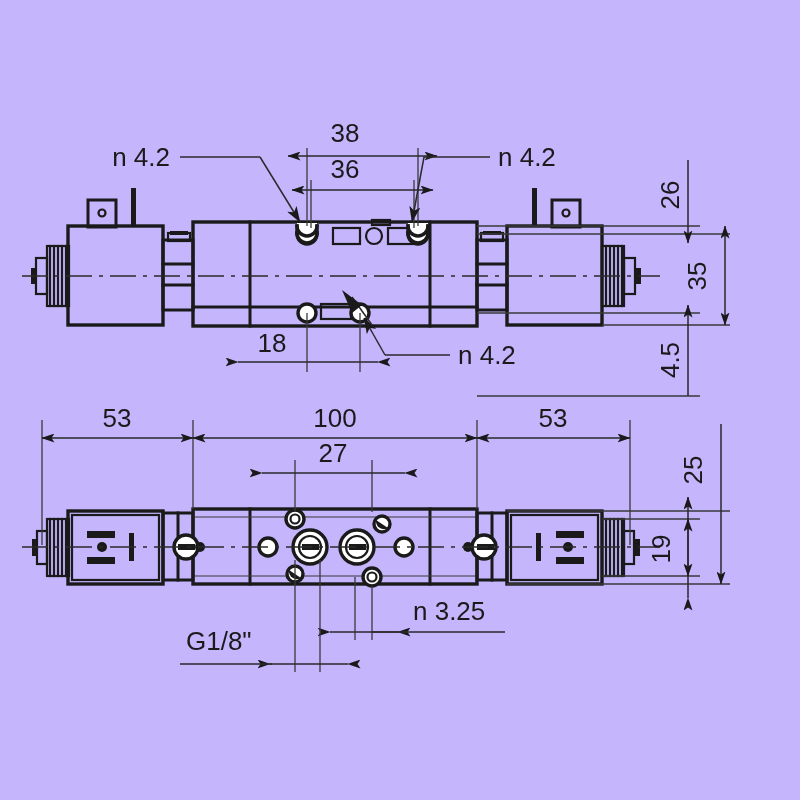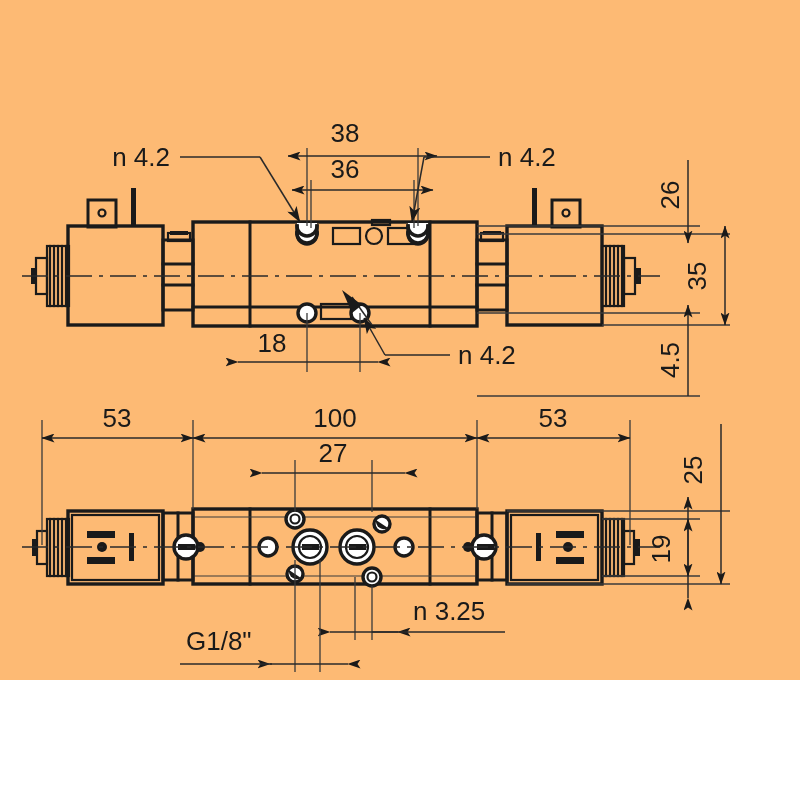--- a/index.html
+++ b/index.html
@@ -4,22 +4,22 @@
 <title>Solenoid Valve Technical Drawing</title>
 <style>
   html, body {
     margin: 0;
     padding: 0;
     background: #ffffff;
   }
   #root {
     position: relative;
     width: 800px;
-    height: 680px;
-    background: #fdba74;
+    height: 800px;
+    background: #c4b5fd;
     overflow: hidden;
     font-family: "Liberation Sans", sans-serif;
   }
   svg.dwg {
     position: absolute;
     left: 0;
     top: 0;
     width: 800px;
     height: 800px;
     display: block;

